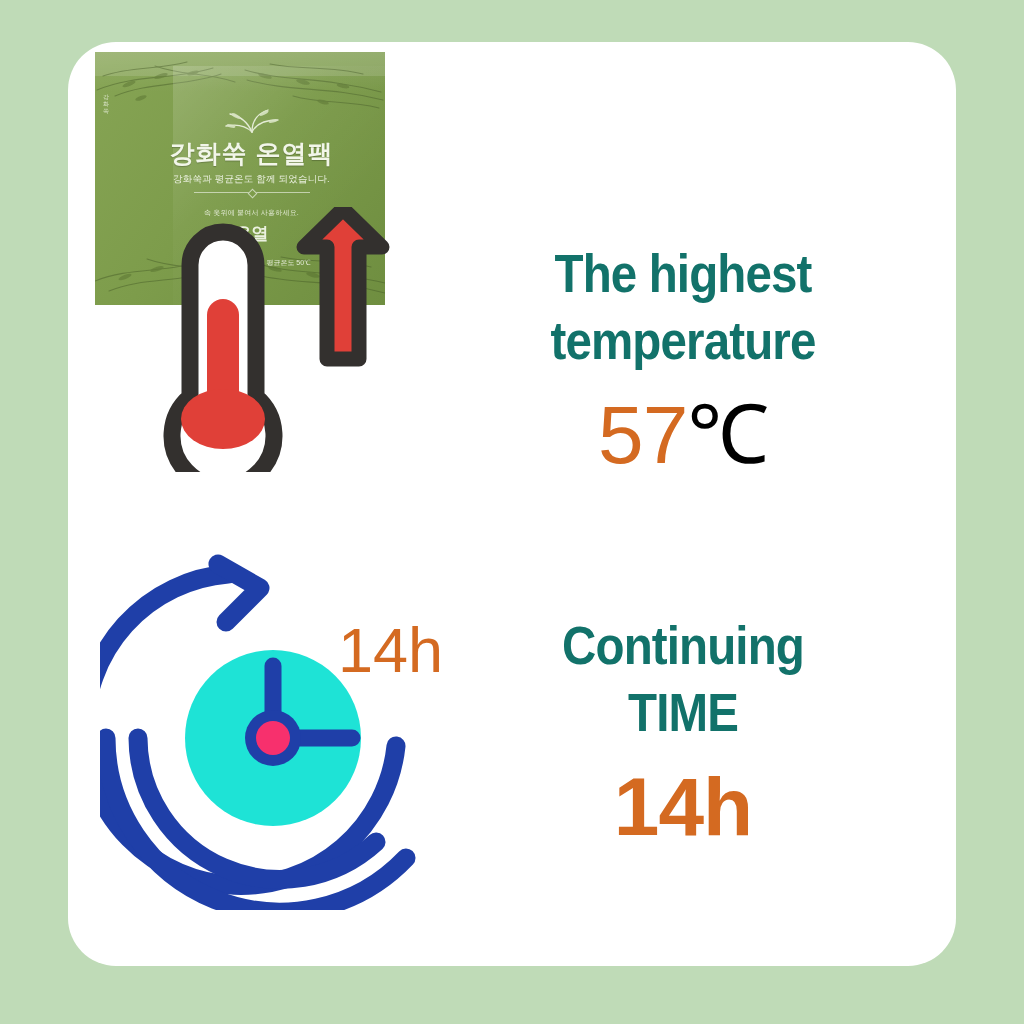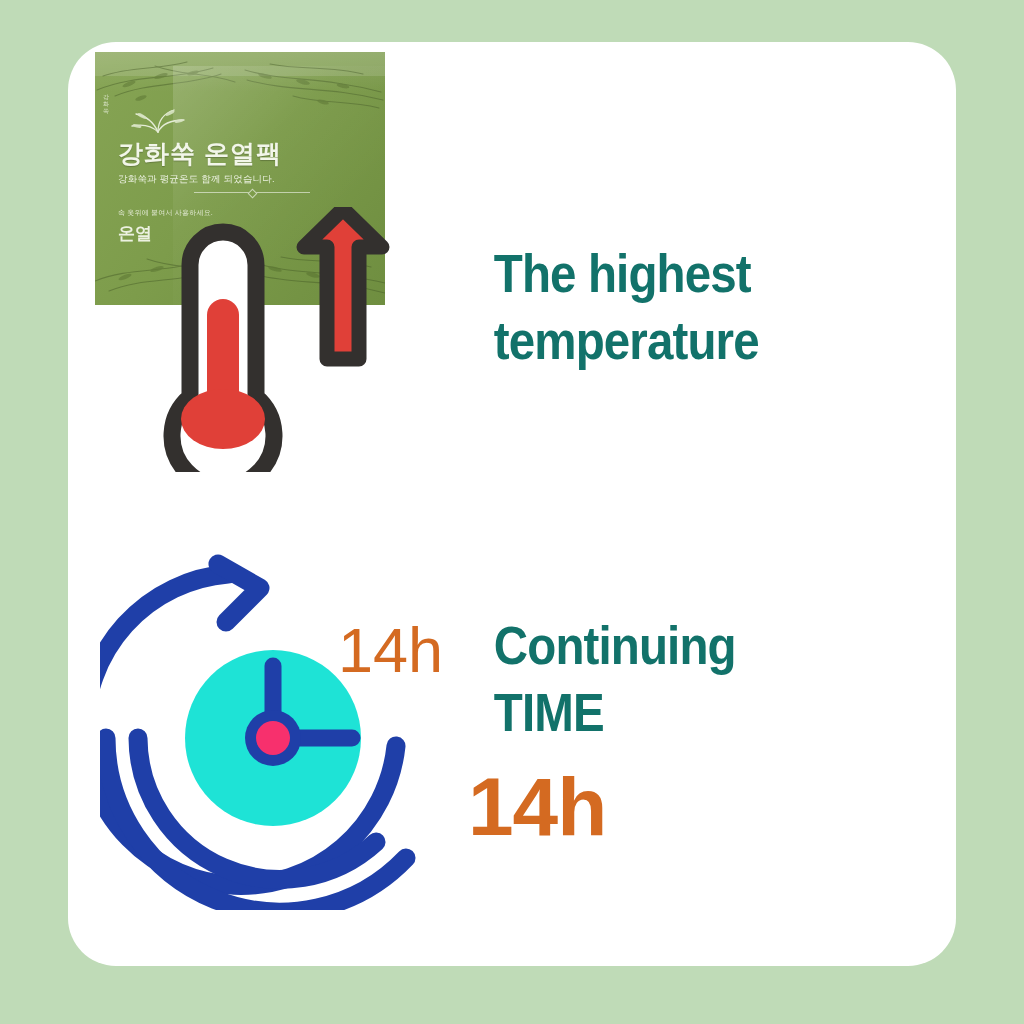--- a/index.html
+++ b/index.html
@@ -76,21 +76,21 @@
     letter-spacing: 1px;
     color: #e9f0dd;
     opacity: 0.85;
   }
 
   .pkg-center {
     position: absolute;
     left: 0;
     right: 0;
     top: 56px;
-    text-align: left;
+    text-align: center;
     color: #f2f6e9;
     margin-left: 23px;
   }
   .pkg-leaf-mark {
     height: 26px;
     margin-bottom: 2px;
     opacity: 0.92;
   }
   .pkg-title {
     font-size: 25px;
@@ -156,20 +156,21 @@
     top: 550px;
     width: 360px;
     height: 360px;
   }
 
   
   .text-block {
     position: absolute;
     width: 430px;
     left: 468px;
+    text-align: center;
   }
   #temperature-block { top: 240px; }
   #time-block { top: 612px; }
 
   .headline {
     color: #12726a;
     font-size: 54px;
     font-weight: 700;
     line-height: 1.24;
     letter-spacing: -1px;
@@ -305,20 +306,23 @@
     </g>
     <circle cx="173" cy="188" r="28" fill="#1f3fa8"></circle>
     <circle cx="173" cy="188" r="17" fill="#f7306d"></circle>
 
     <text x="238" y="122" font-family="Liberation Sans, sans-serif" font-size="63" font-weight="400" fill="#d46a21">14h</text>
   </svg>
 
   <div class="text-block" id="temperature-block">
     <div class="headline">The highest</div>
     <div class="headline">temperature</div>
+    <div class="value">
+      <span class="num">57</span><span class="unit">℃</span>
+    </div>
   </div>
 
   <div class="text-block" id="time-block">
     <div class="headline">Continuing</div>
     <div class="headline">TIME</div>
     <div class="value orange">14h</div>
   </div>
 
 </div>
 

